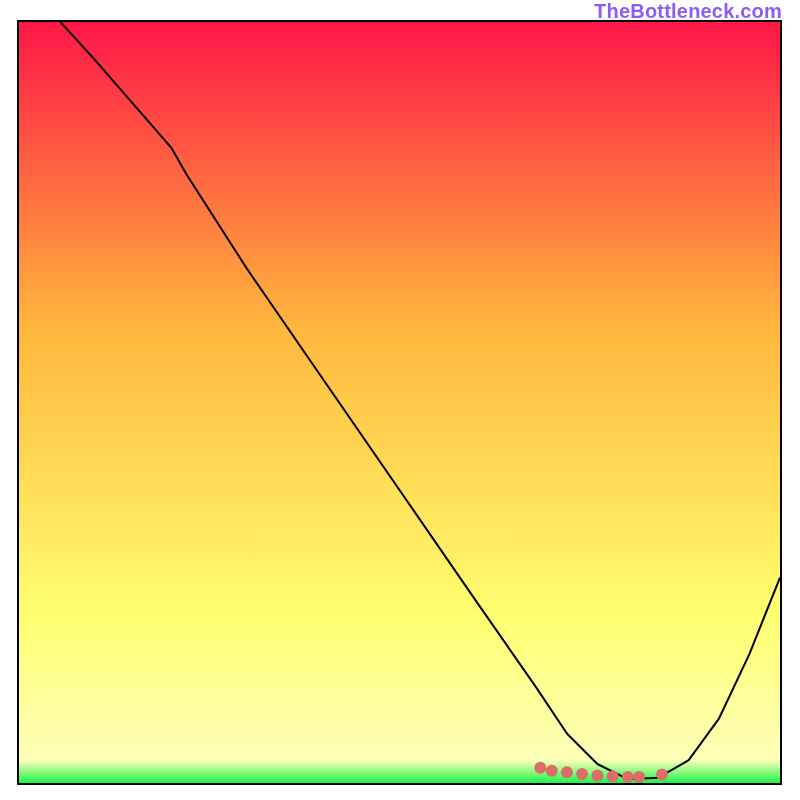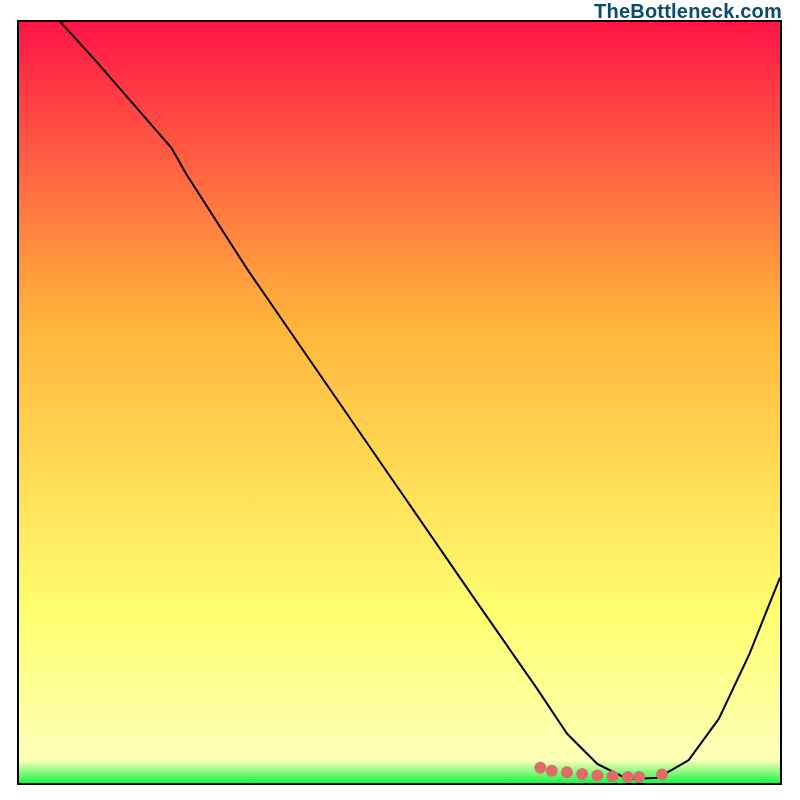--- a/index.html
+++ b/index.html
@@ -26,21 +26,21 @@
     width: 761px;
     height: 761px;
   }
   .watermark {
     position: absolute;
     top: 0px;
     right: 18px;
     font-family: Arial, Helvetica, sans-serif;
     font-size: 20px;
     font-weight: bold;
-    color: #0c4a6e;
+    color: #8b5cf6;
     letter-spacing: 0.2px;
   }
 </style>
 </head>
 <body>
 
 <div class="chart-frame">
   <svg class="plot-area" viewBox="0 0 761 761" preserveAspectRatio="none">
     <defs>
       <linearGradient id="bgGrad" x1="0" y1="0" x2="0" y2="1">

